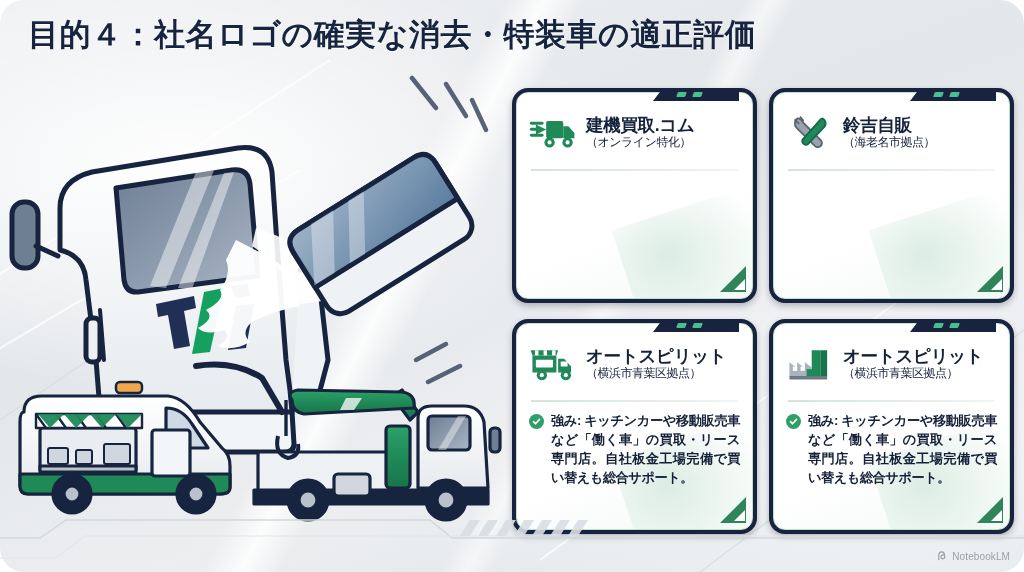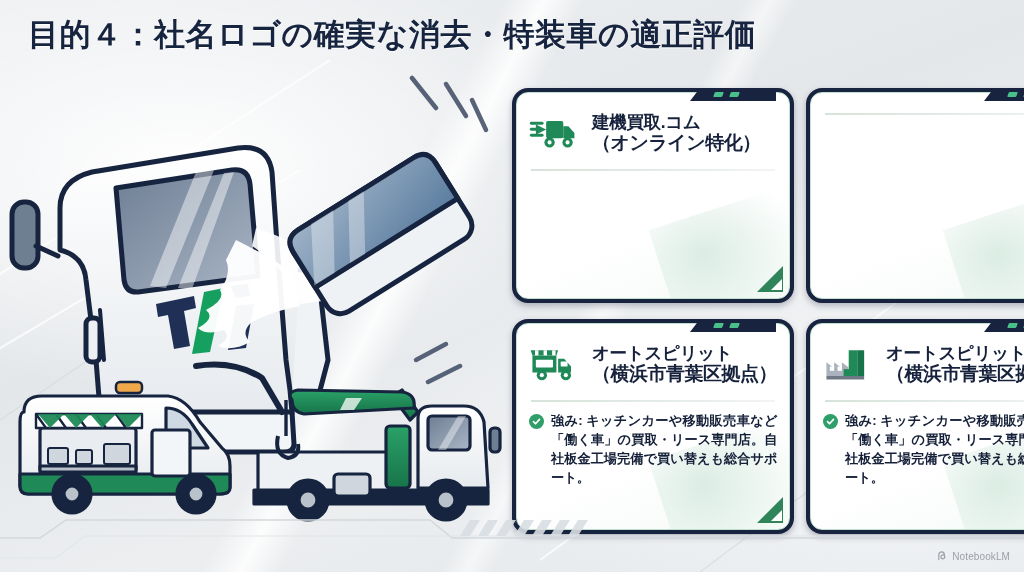--- a/index.html
+++ b/index.html
@@ -10,20 +10,21 @@
   }
   #slide {
     position: relative;
     width: 1024px; height: 572px;
     background:
       linear-gradient(118deg, rgba(255,255,255,0) 38%, rgba(255,255,255,.85) 41%, rgba(255,255,255,0) 44%),
       linear-gradient(118deg, rgba(255,255,255,0) 56%, rgba(255,255,255,.55) 58%, rgba(255,255,255,0) 60%),
       radial-gradient(ellipse 60% 55% at 18% 30%, #ffffff 0%, rgba(255,255,255,0) 70%),
       radial-gradient(ellipse 70% 70% at 88% 82%, #f2f4f6 0%, rgba(242,244,246,0) 70%),
       linear-gradient(160deg, #eef0f2 0%, #e4e7ea 42%, #eceef0 66%, #dfe3e6 100%);
+    border-radius: 24px;
   }
 
   
   .bg-streaks { position:absolute; inset:0; pointer-events:none; }
 
   
   .title {
     position: absolute; left: 28px; top: 14px;
     font-size: 31px; font-weight: 700; letter-spacing: .5px;
     color: #17243f;
@@ -90,29 +91,29 @@
     opacity: .92;
   }
   .corner-tri::after {
     content:""; position:absolute; left:-12px; bottom:-24px;
     width:0; height:0;
     border-left: 11px solid transparent;
     border-bottom: 11px solid #ffffff;
   }
 
   
-  .card-head { display: flex; align-items: center; gap: 15px; min-height: 56px; }
+  .card-head { display: flex; align-items: center; gap: 9px; min-height: 56px; }
   .card-icon { flex: 0 0 auto; width: 48px; height: 40px; }
   .card-titles { line-height: 1.12; }
   .card-name {
     font-size: 17.5px; font-weight: 700; color: #16213c; letter-spacing: -.3px;
     white-space: nowrap;
   }
   .card-sub {
-    font-size: 19px; font-weight: 700; color: #16213c; letter-spacing: -.5px;
+    font-size: 12px; font-weight: 400; color: #16213c; letter-spacing: -.5px;
     white-space: nowrap;
   }
   .divider {
     height: 1.5px; margin: 8px 2px 9px 2px;
     background: linear-gradient(90deg, #d6e3da, #e9eeeb 70%, #f3f5f4);
   }
 
   
   .bullet { display: flex; gap: 7px; align-items: flex-start; position: relative; z-index: 2; }
   .check {
@@ -342,20 +343,35 @@
     </div>
 
     <div class="card">
       <div class="notch">
           <i></i>
           <i></i>
         </div>
       <div class="card-inner">
         <div class="swoosh"></div>
         <div class="corner-tri"></div>
+        <div class="card-head">
+          <svg class="card-icon" viewBox="0 0 48 44">
+            <g stroke="#5a6470" stroke-width="2" fill="#9aa3ad" stroke-linejoin="round">
+              <path d="M10 6 a7 7 0 0 0 -1 10 l20 20 a4.5 4.5 0 0 0 7 -6 L16 10 a7 7 0 0 0 -6 -4 z"></path>
+            </g>
+            <g stroke="#12684a" stroke-width="2" fill="#1f8a57" stroke-linejoin="round">
+              <path d="M38 6 a6 6 0 0 1 2 9 L22 34 a4 4 0 0 1 -6 -5 L34 9 a6 6 0 0 1 4 -3 z"></path>
+            </g>
+            <path d="M7 7 l5 5 M13 4 l4 5" stroke="#5a6470" stroke-width="2"></path>
+          </svg>
+          <div class="card-titles">
+            <div class="card-name">鈴吉自販</div>
+            <div class="card-sub">（海老名市拠点）</div>
+          </div>
+        </div>
         <div class="divider"></div>
       </div>
     </div>
 
     <div class="card">
       <div class="notch">
           <i></i>
           <i></i>
         </div>
       <div class="card-inner">

